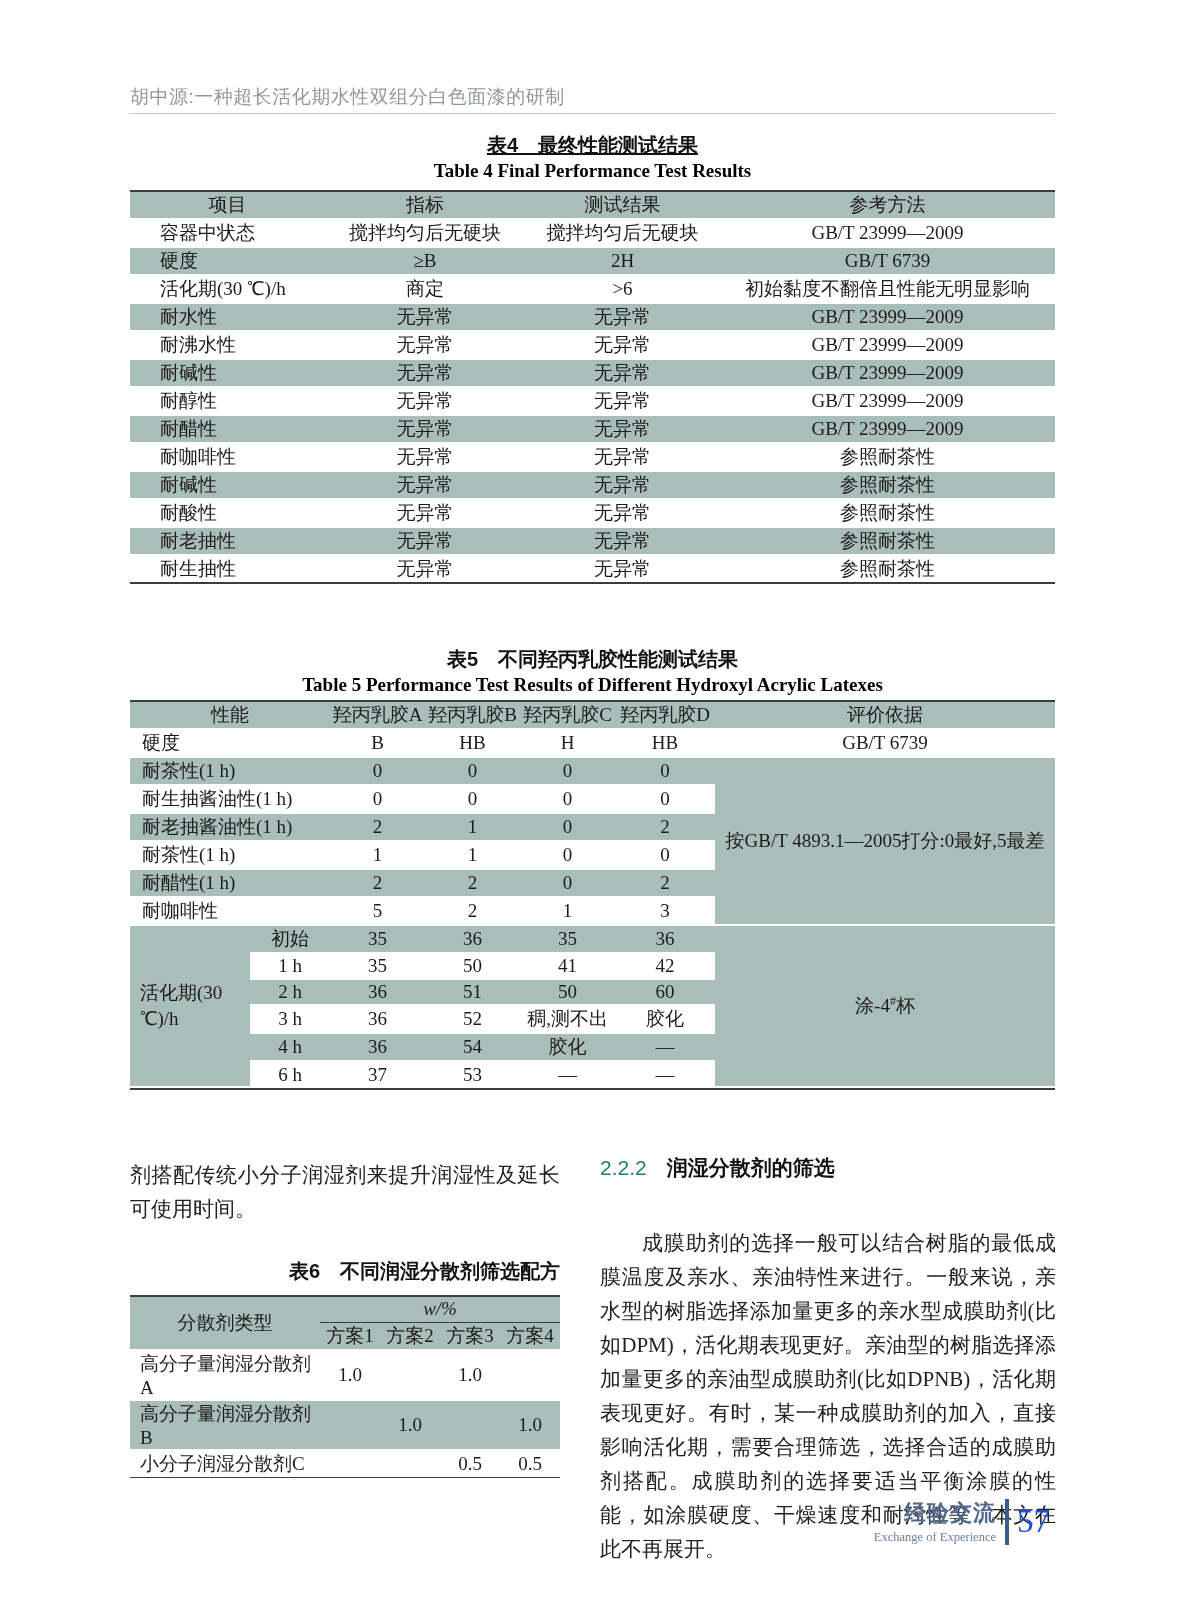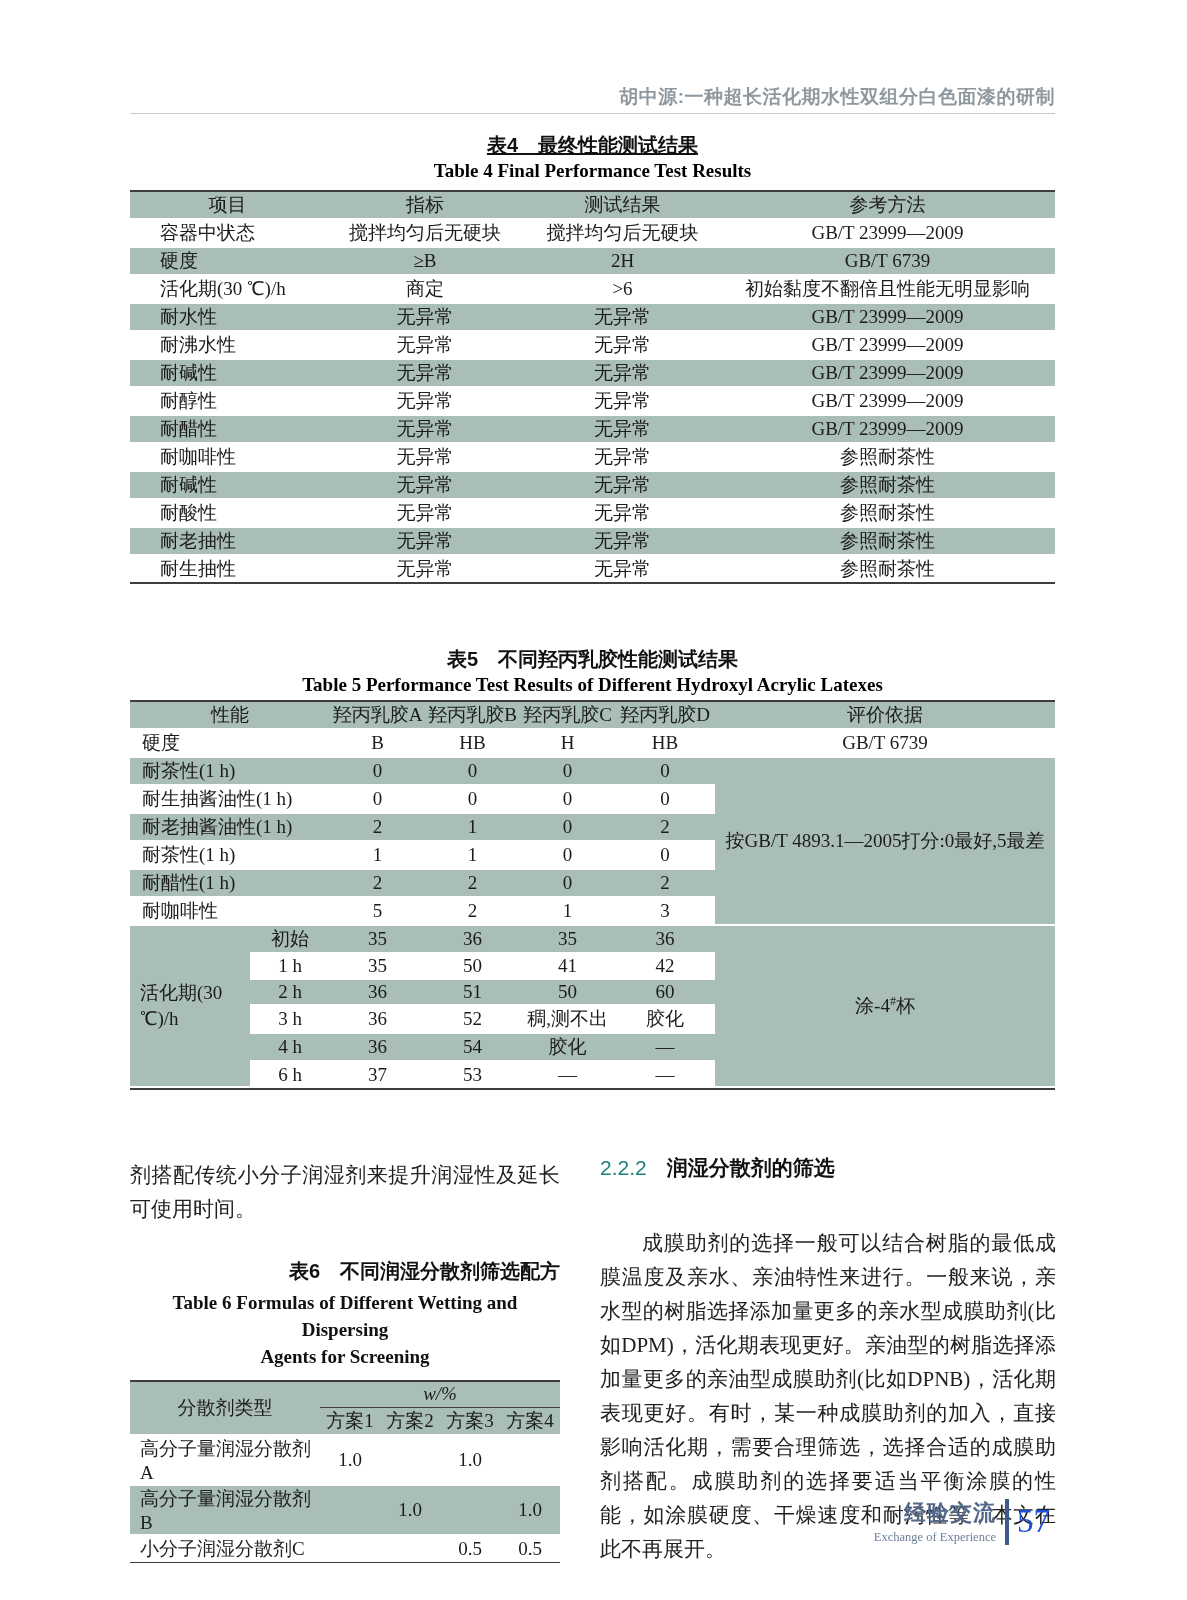--- a/index.html
+++ b/index.html
@@ -5,22 +5,22 @@
   * { margin:0; padding:0; box-sizing:border-box; }
   html,body { background:#e8e8e8; }
   .page {
     position:relative; width:1187px; height:1600px; background:#ffffff;
     font-family:"Liberation Serif", serif; color:#1f1f1f; overflow:hidden;
     margin:0 auto;
   }
   
   .page-header {
     position:absolute; top:84px; left:130px; width:925px;
-    text-align:right; font-family:"Liberation Sans", sans-serif;
-    font-size:19px; color:#8e989e; letter-spacing:0.5px;font-weight:bold;
+    text-align:left; font-family:"Liberation Sans", sans-serif;
+    font-size:19px; color:#8e989e; letter-spacing:0.5px;
   }
   .header-rule { position:absolute; top:113px; left:130px; width:925px; border-top:1.5px solid #c3cacd; }
 
   
   .tt-cn { position:absolute; left:130px; width:925px; text-align:center;
            font-family:"Liberation Sans", sans-serif; font-weight:bold; font-size:20px; color:#111; }
   .tt-en { position:absolute; left:130px; width:925px; text-align:center;
            font-family:"Liberation Serif", serif; font-weight:bold; font-size:19px; color:#000000; }
 
   
@@ -309,24 +309,20 @@
           <td>—</td>
         </tr>
       </tbody>
     </table>
   </div>
 
   <div class="bottom-left">
     <p class="para">剂搭配传统小分子润湿剂来提升润湿性及延长可使用时间。</p>
 
     <div class="t6-title-cn">表6　不同润湿分散剂筛选配方</div>
-    <div class="t6-title-en">
-      <div>Table 6   Formulas of Different Wetting and Dispersing</div>
-      <div>Agents for Screening</div>
-    </div>
 
     <div class="t6-wrap">
       <table class="dt">
         <colgroup>
             <col style="width:190px">
             <col style="width:60px">
             <col style="width:60px">
             <col style="width:60px">
             <col style="width:60px">
           </colgroup>

